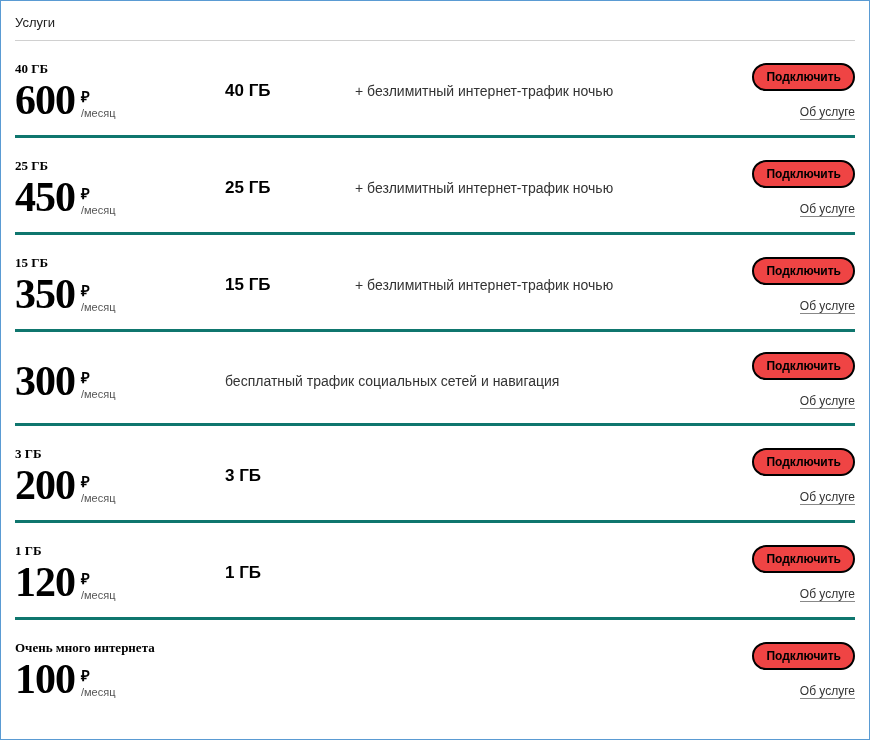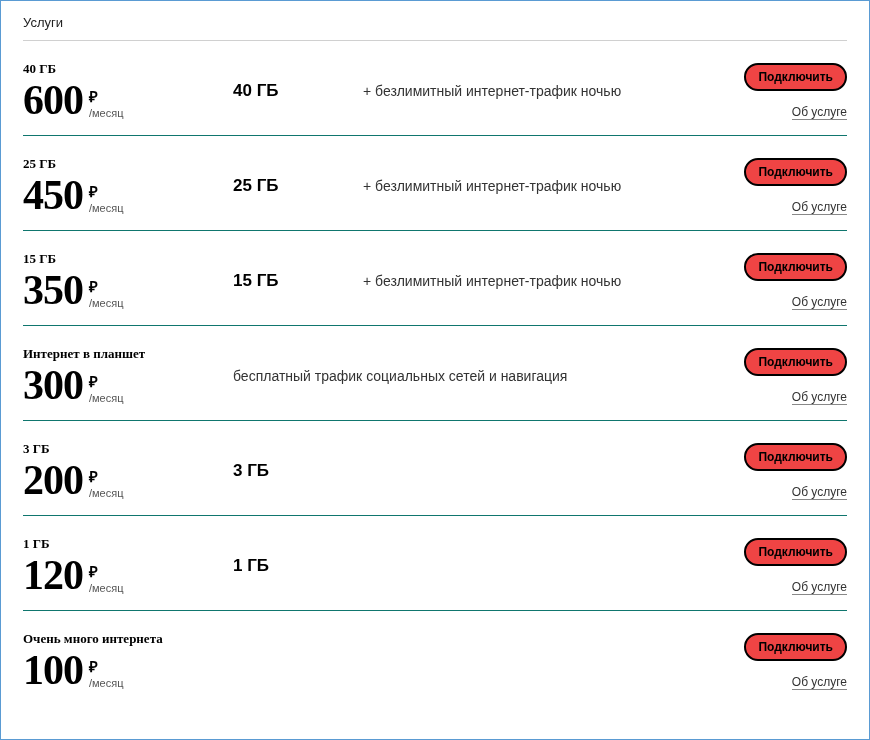--- a/index.html
+++ b/index.html
@@ -1,28 +1,28 @@
 <!DOCTYPE html>
 <html><head>
 <meta charset="utf-8">
 <style>
   * { box-sizing: border-box; margin: 0; padding: 0; }
   html, body { width: 870px; height: 740px; font-family: Arial, Helvetica, sans-serif; color: #000; }
   body { border: 1px solid #5a9bd3; background: #fff; overflow: hidden; }
-  .wrap { padding: 0 22px; }
+  .wrap { padding: 0 14px; }
   .header-row {
     display: flex;
     align-items: flex-start;
     border-bottom: 1px solid #d0d0d0;
     padding: 14px 0 10px 0;
   }
   .row {
     display: flex;
     align-items: center;
-    border-bottom: 1px solid #0f766e;
+    border-bottom: 3px solid #0f766e;
     padding: 20px 0 14px 0;
   }
   .row:last-child { border-bottom: none; }
   .col-service { width: 210px; flex-shrink: 0; }
   .col-data    { width: 130px; flex-shrink: 0; }
   .col-desc    { flex: 1; padding-right: 10px; }
   .col-action  { width: 120px; flex-shrink: 0; text-align: right; }
   .hdr { font-size: 13px; color: #222; }
   .plan-title { font-size: 13px; font-weight: bold; font-family: Georgia, 'Times New Roman', serif; margin-bottom: 2px; }
   .price-line { display: flex; align-items: flex-end; }
@@ -124,21 +124,20 @@
     <div class="col-desc">
       <span class="desc">+ безлимитный интернет-трафик ночью</span>
     </div>
     <div class="col-action">
       <span class="btn-connect">Подключить</span><br>
       <span class="about-link">Об услуге</span>
     </div>
   </div>
       <div class="row">
     <div class="col-service">
-      <div class="plan-title">Интернет в планшет</div>
       <div class="price-line">
         <span class="price">300</span>
         <span class="price-suffix">
           <span class="rub">₽</span>
           <span class="per">/месяц</span>
         </span>
       </div>
     </div>
     <div class="col-desc">
       <span class="desc">бесплатный трафик социальных сетей и навигация</span>

